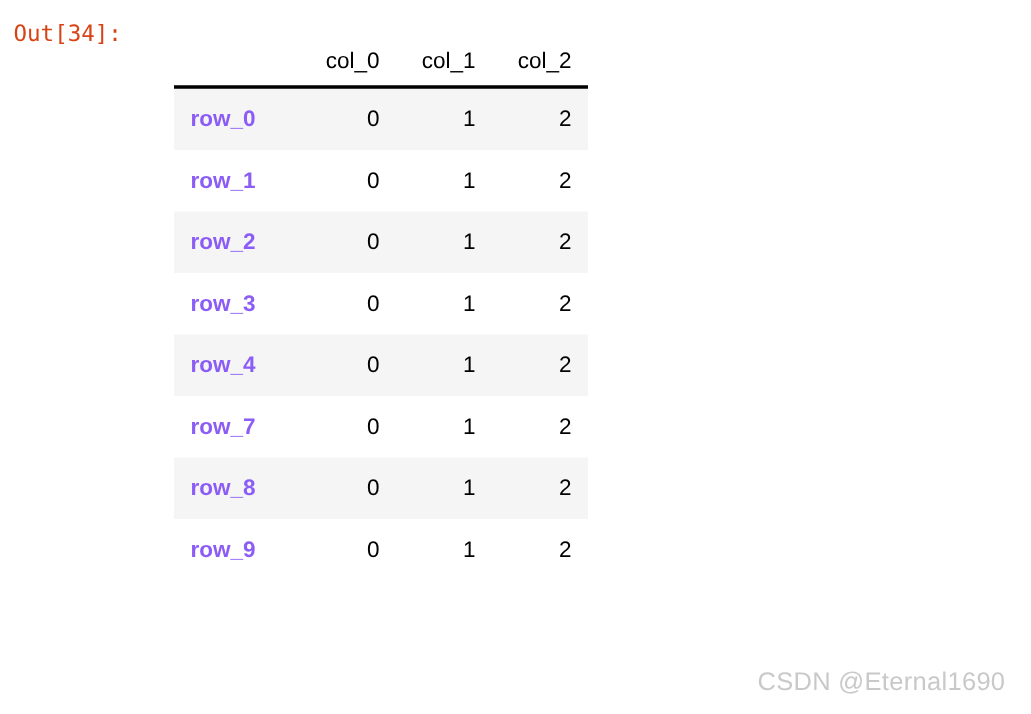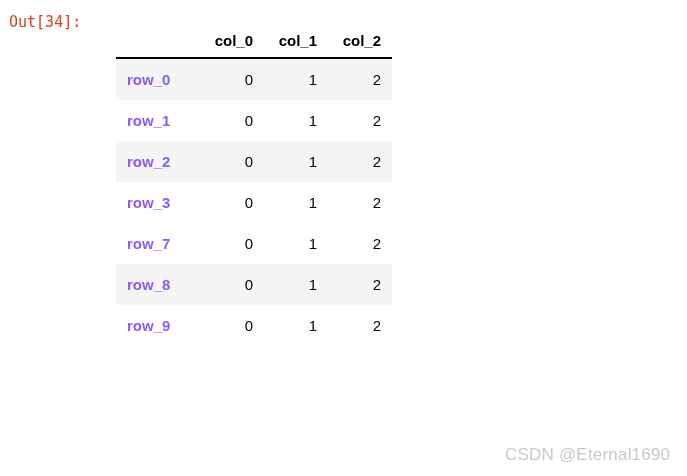--- a/index.html
+++ b/index.html
@@ -52,21 +52,21 @@
     font-size: 15px;
     color: #000000;
   }
 
   table.dataframe thead th {
     border: none;
     border-bottom: 2px solid #000000;
     padding: 6px 11px 8px 11px;
     text-align: right;
     vertical-align: bottom;
-    font-weight: bold;
+    font-weight: normal;
     font-size: 15px;
     color: #000000;
     white-space: nowrap;
   }
 
   table.dataframe thead th.corner-header {
     text-align: left;
   }
 
   table.dataframe tbody th {
@@ -158,20 +158,26 @@
           <td>0</td>
           <td>1</td>
           <td>2</td>
         </tr>
         <tr>
           <th>row_3</th>
           <td>0</td>
           <td>1</td>
           <td>2</td>
         </tr>
+        <tr class="stripe">
+          <th>row_4</th>
+          <td>0</td>
+          <td>1</td>
+          <td>2</td>
+        </tr>
         <tr>
           <th>row_7</th>
           <td>0</td>
           <td>1</td>
           <td>2</td>
         </tr>
         <tr class="stripe">
           <th>row_8</th>
           <td>0</td>
           <td>1</td>

